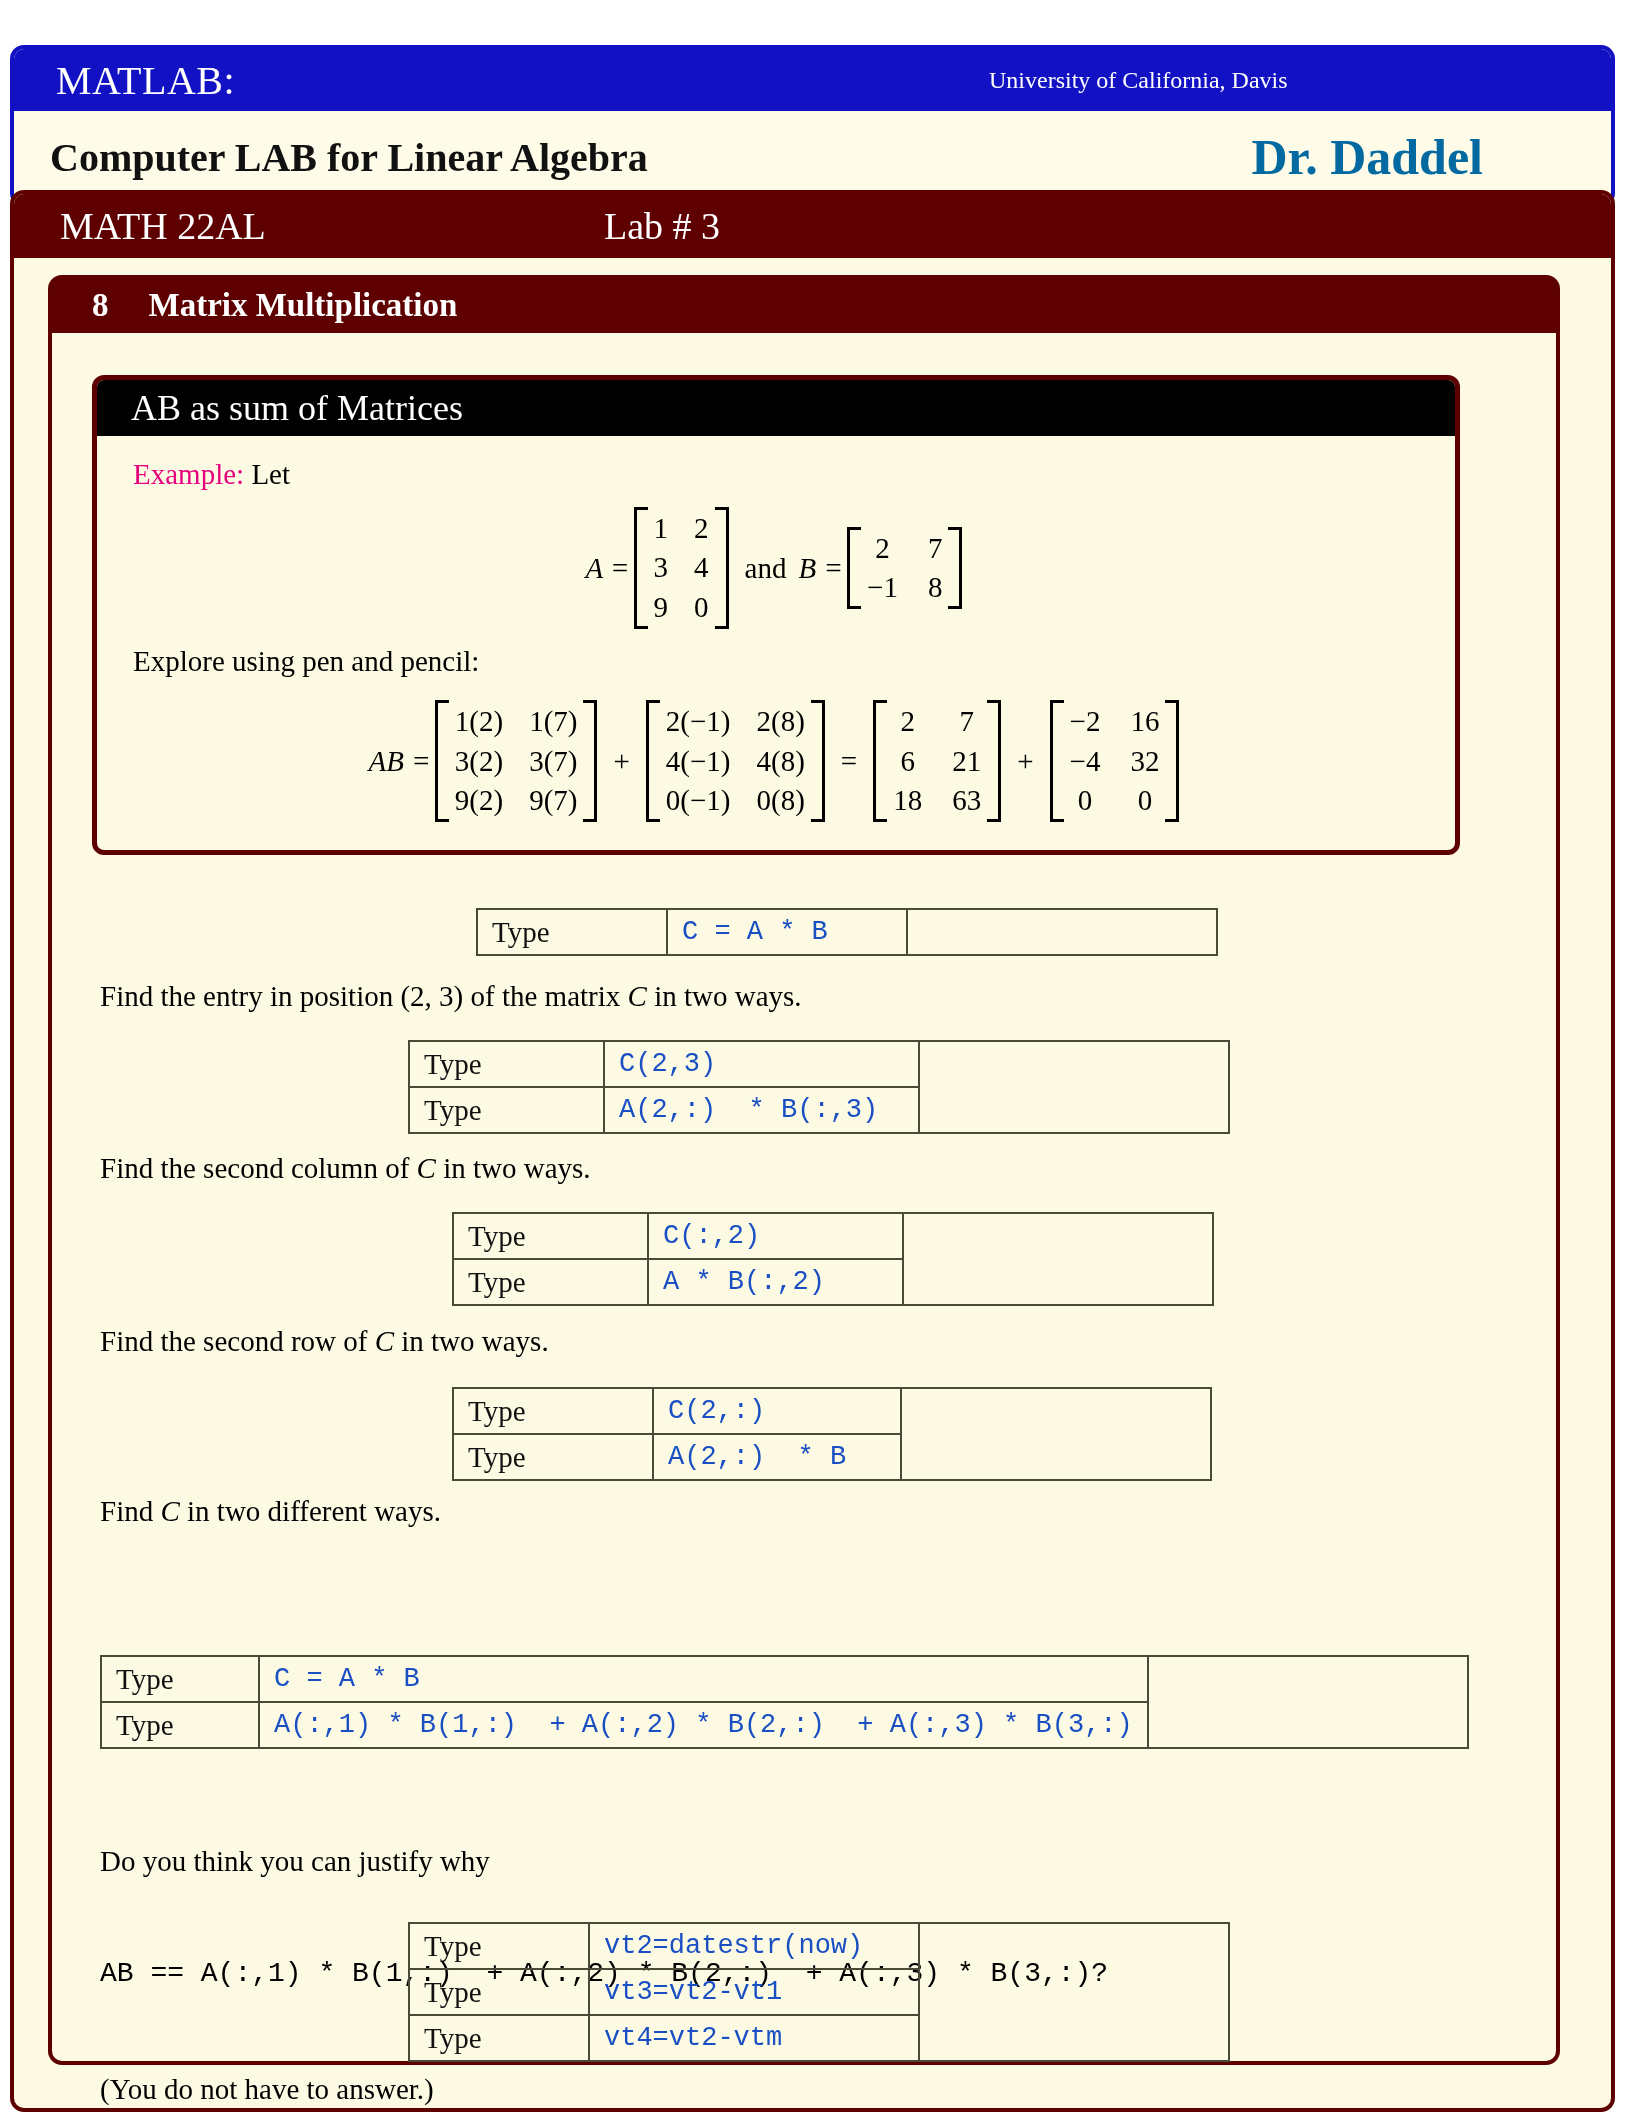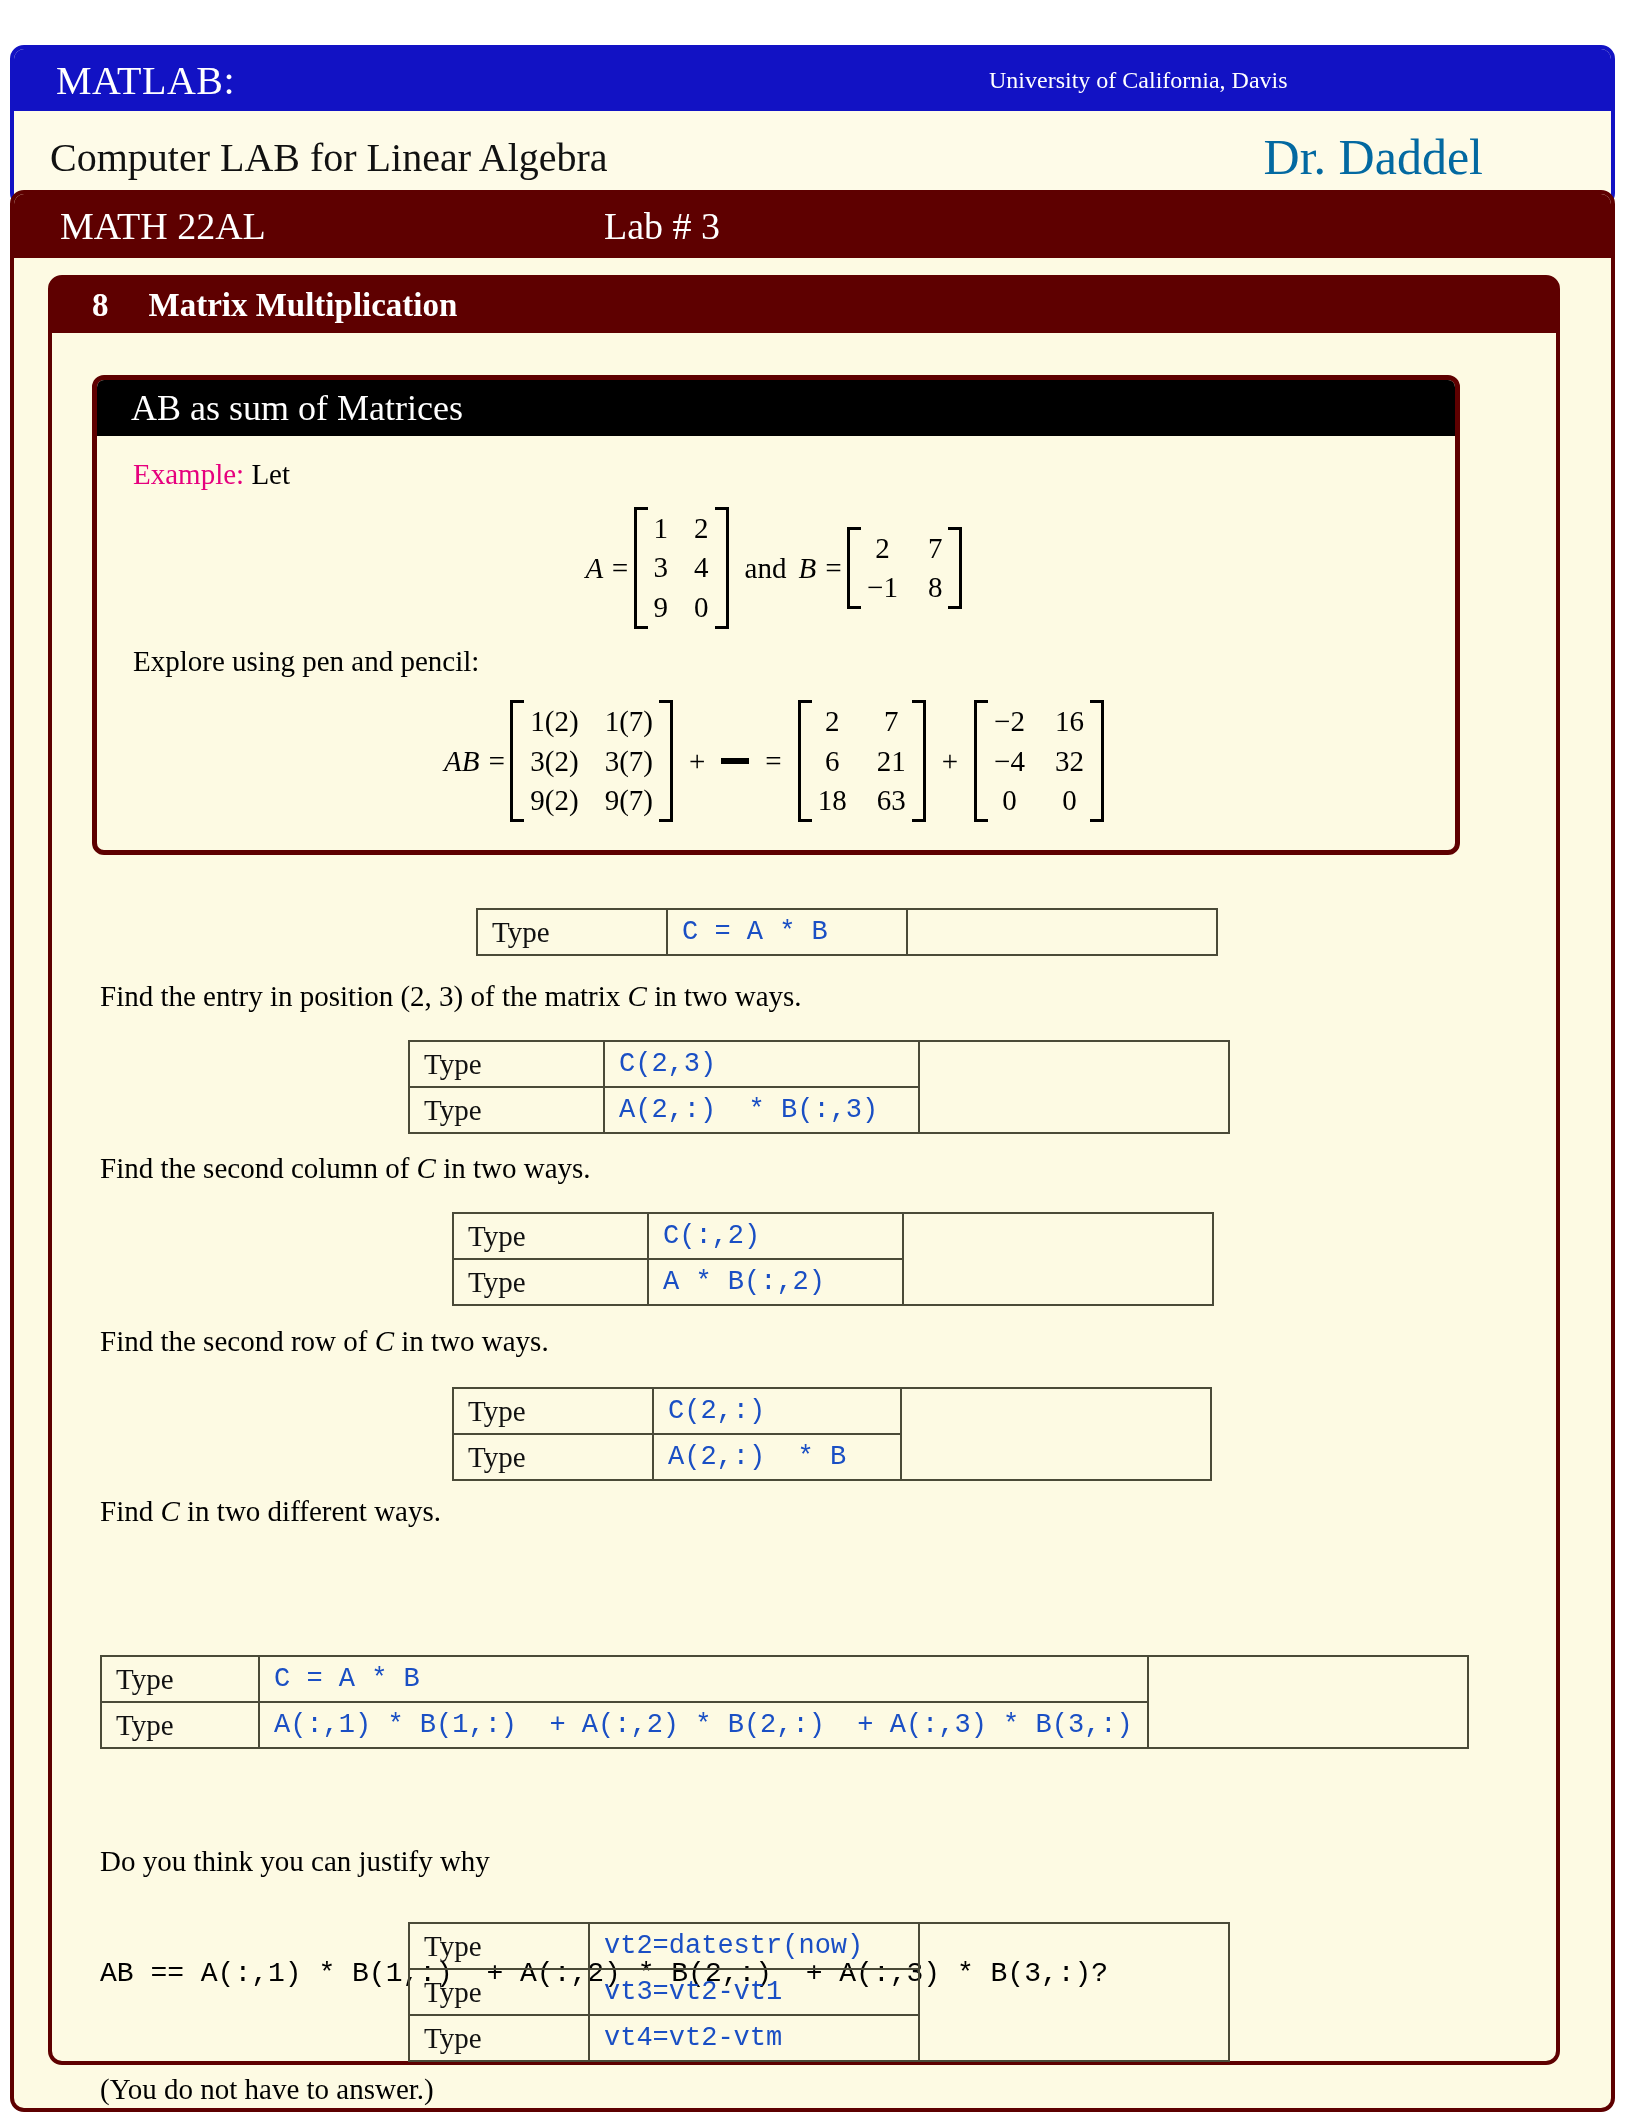--- a/index.html
+++ b/index.html
@@ -45,20 +45,21 @@
     left: 975px; top: 50%;
     transform: translateY(-50%);
     color: #FFFFFF;
     font-size: 24px;
     white-space: nowrap;
   }
   .title-body {
     background: #FEFBE8;
     height: 92px;
     position: relative;
+    font-weight: bold;
   }
   .title-body-left {
     position: absolute;
     left: 36px; top: 50%;
     transform: translateY(-50%);
     font-size: 40px;
     color: #111111;
     white-space: nowrap;
   }
   .title-body-right {
@@ -327,20 +328,28 @@
           <span class="mcell">3(2)</span>
           <span class="mcell">3(7)</span>
           <span class="mcell">9(2)</span>
           <span class="mcell">9(7)</span>
         </span>
         <span class="brk r"></span>
       </span>
       <span class="op">+</span>
       <span class="matrix">
         <span class="brk l"></span>
+        <span class="mcells c2">
+          <span class="mcell">2(−1)</span>
+          <span class="mcell">2(8)</span>
+          <span class="mcell">4(−1)</span>
+          <span class="mcell">4(8)</span>
+          <span class="mcell">0(−1)</span>
+          <span class="mcell">0(8)</span>
+        </span>
         <span class="brk r"></span>
       </span>
       <span class="op">=</span>
       <span class="matrix">
         <span class="brk l"></span>
         <span class="mcells c2w">
           <span class="mcell">2</span>
           <span class="mcell">7</span>
           <span class="mcell">6</span>
           <span class="mcell">21</span>

